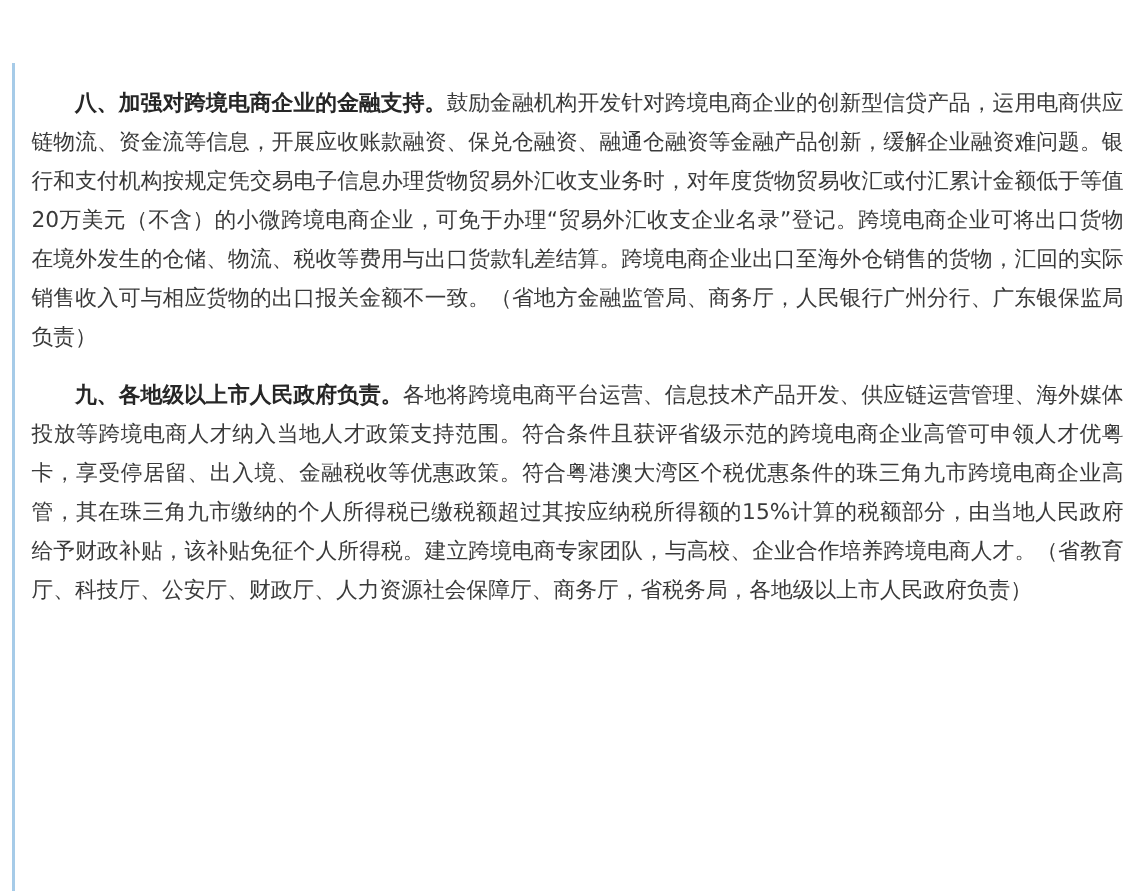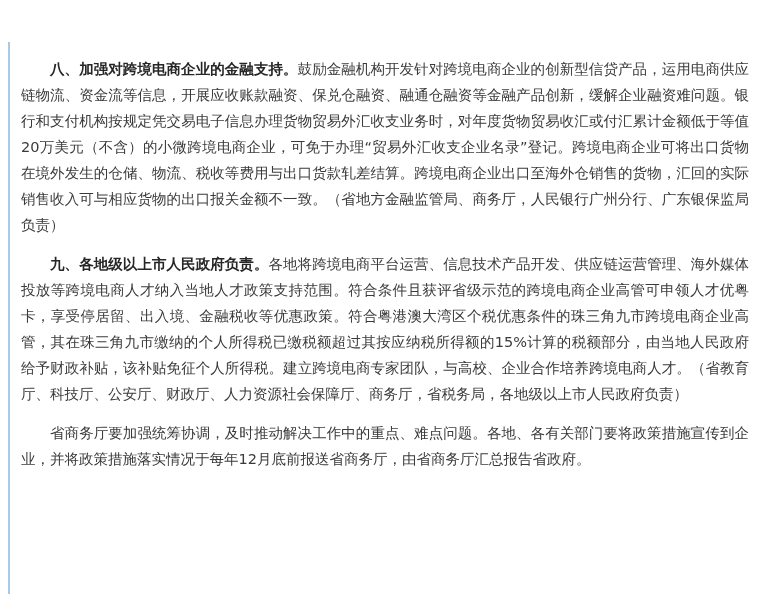--- a/index.html
+++ b/index.html
@@ -59,19 +59,16 @@
 <div class="page">
   <div class="accent-line"></div>
 
   <div class="content">
     <p>
       <span class="para-heading">八、加强对跨境电商企业的金融支持。</span><span>鼓励金融机构开发针对跨境电商企业的创新型信贷产品，运用电商供应链物流、资金流等信息，开展应收账款融资、保兑仓融资、融通仓融资等金融产品创新，缓解企业融资难问题。银行和支付机构按规定凭交易电子信息办理货物贸易外汇收支业务时，对年度货物贸易收汇或付汇累计金额低于等值20万美元（不含）的小微跨境电商企业，可免于办理“贸易外汇收支企业名录”登记。跨境电商企业可将出口货物在境外发生的仓储、物流、税收等费用与出口货款轧差结算。跨境电商企业出口至海外仓销售的货物，汇回的实际销售收入可与相应货物的出口报关金额不一致。（省地方金融监管局、商务厅，人民银行广州分行、广东银保监局负责）</span>
     </p>
     <p>
       <span class="para-heading">九、各地级以上市人民政府负责。</span><span>各地将跨境电商平台运营、信息技术产品开发、供应链运营管理、海外媒体投放等跨境电商人才纳入当地人才政策支持范围。符合条件且获评省级示范的跨境电商企业高管可申领人才优粤卡，享受停居留、出入境、金融税收等优惠政策。符合粤港澳大湾区个税优惠条件的珠三角九市跨境电商企业高管，其在珠三角九市缴纳的个人所得税已缴税额超过其按应纳税所得额的15%计算的税额部分，由当地人民政府给予财政补贴，该补贴免征个人所得税。建立跨境电商专家团队，与高校、企业合作培养跨境电商人才。（省教育厅、科技厅、公安厅、财政厅、人力资源社会保障厅、商务厅，省税务局，各地级以上市人民政府负责）</span>
     </p>
-    <p>
-      <span>省商务厅要加强统筹协调，及时推动解决工作中的重点、难点问题。各地、各有关部门要将政策措施宣传到企业，并将政策措施落实情况于每年12月底前报送省商务厅，由省商务厅汇总报告省政府。</span>
-    </p>
   </div>
 
   <div class="bottom-edge"></div>
 </div>
 
 </body></html>

